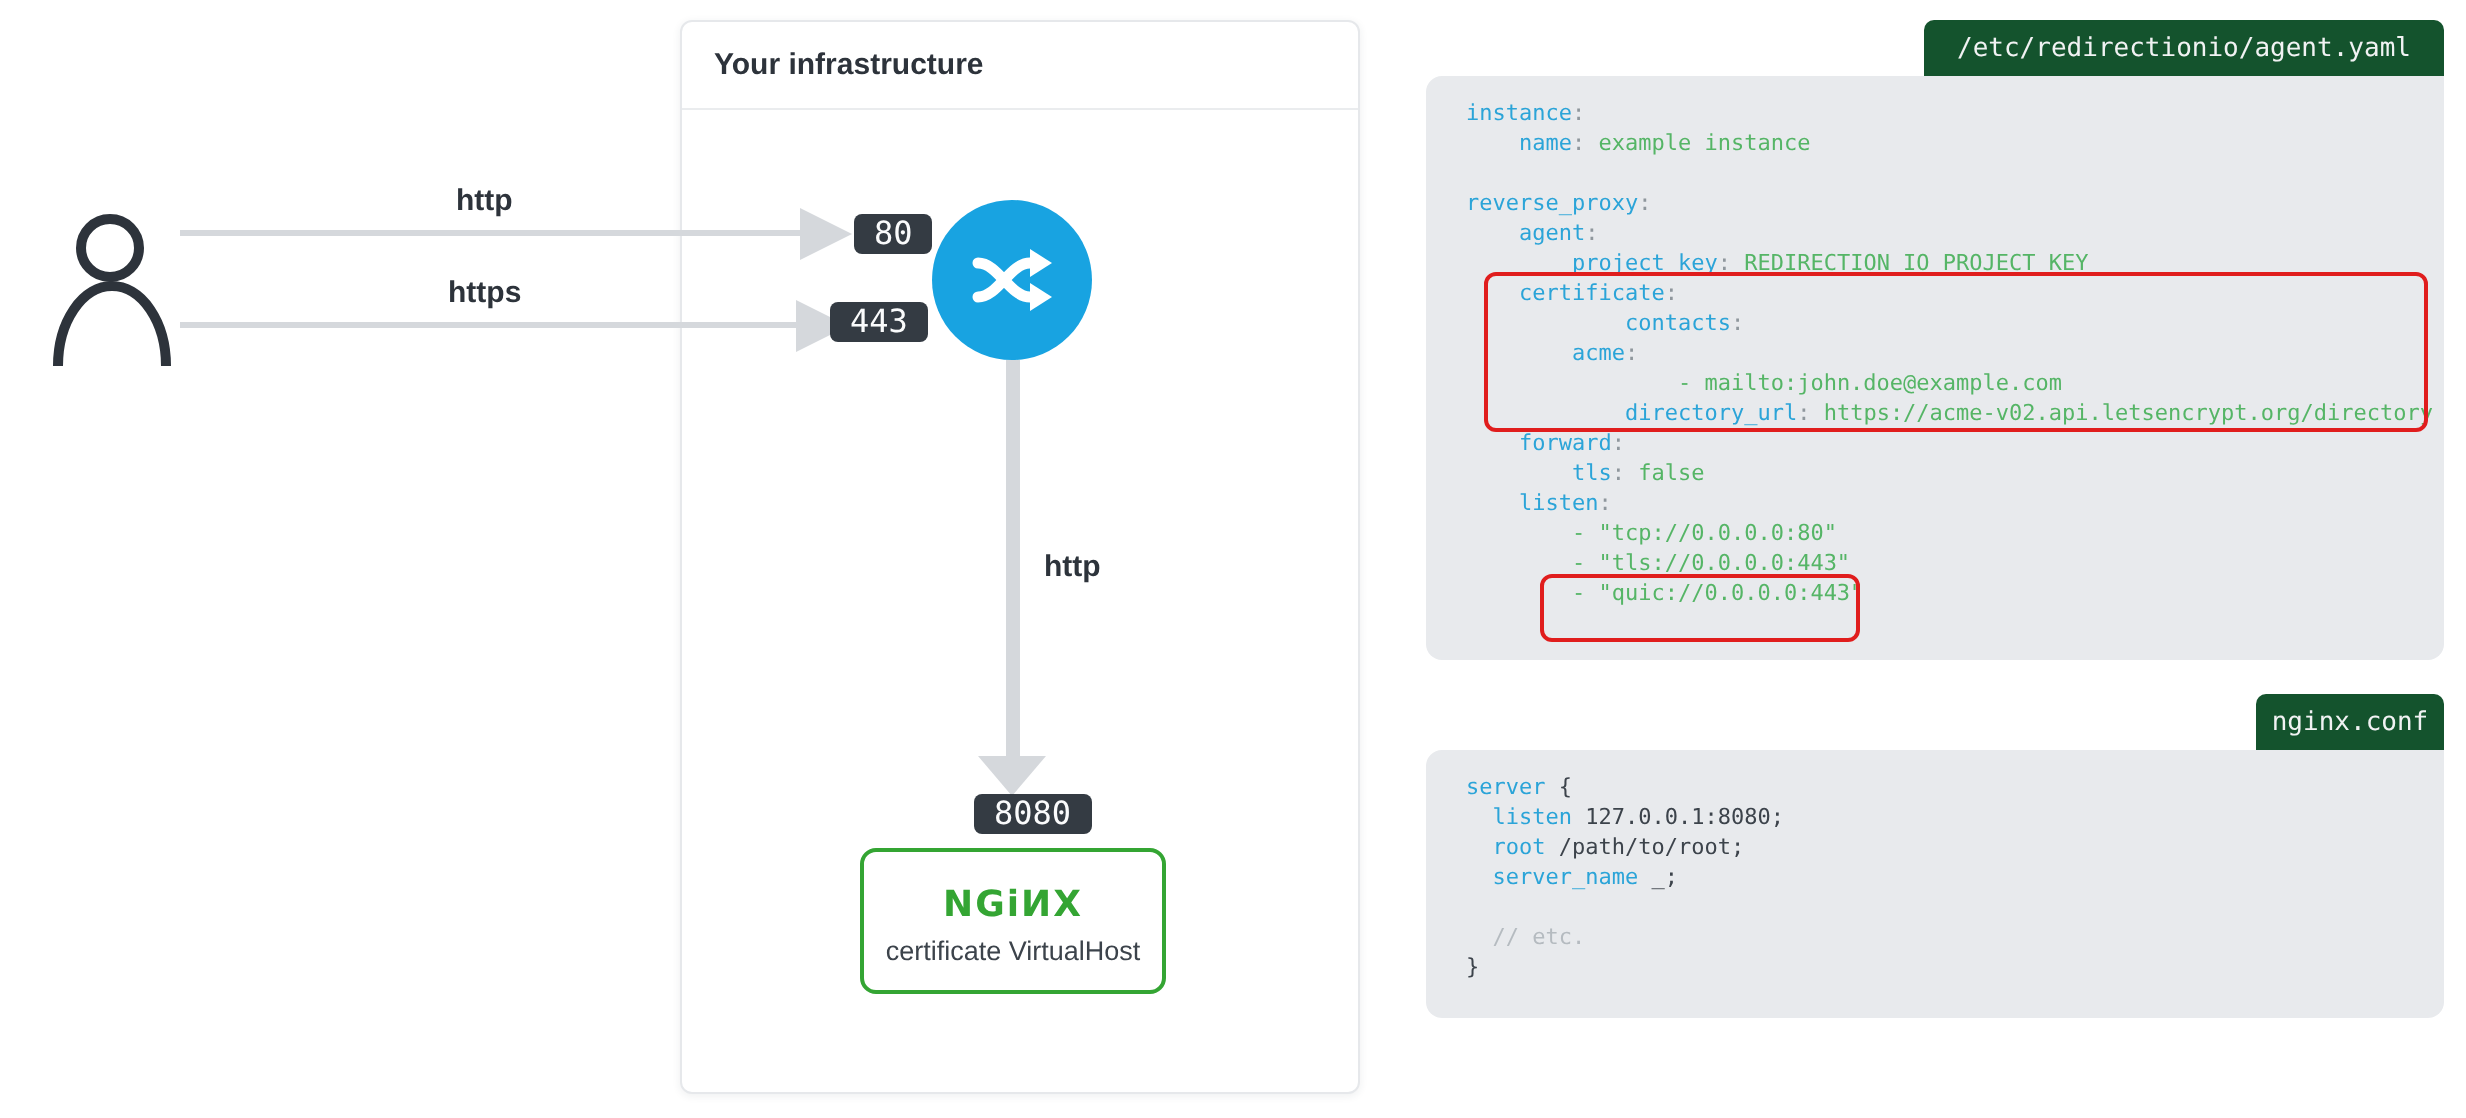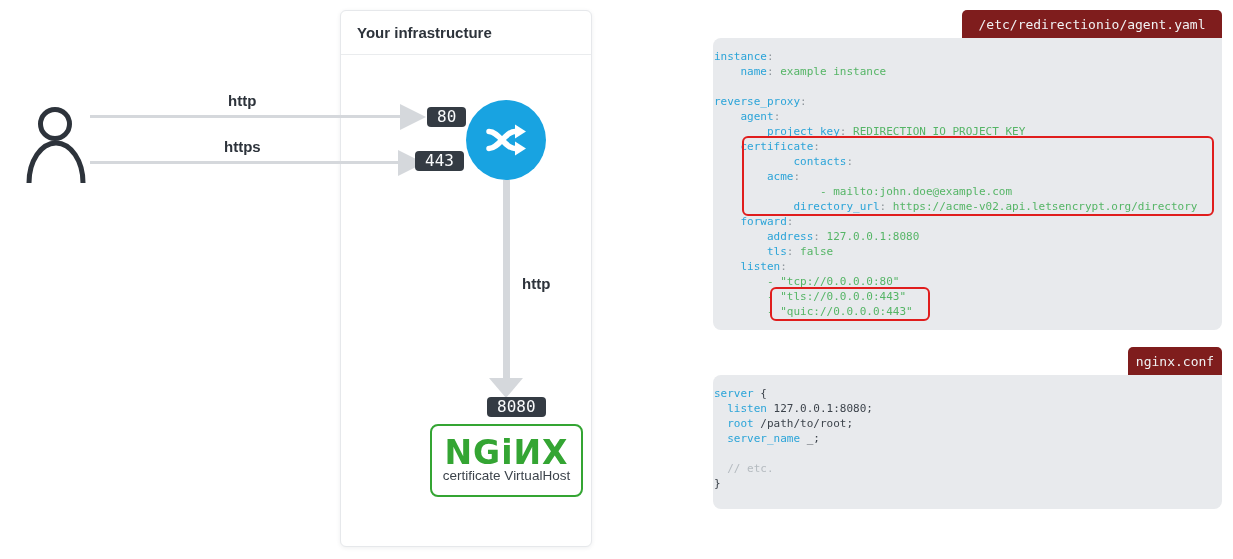--- a/index.html
+++ b/index.html
@@ -10,21 +10,21 @@
     --arrow:#d5d8dc;
     --dark:#2d333b;
     --key:#2ba4d8;
     --val:#55b566;
   }
   *{margin:0;padding:0;box-sizing:border-box;}
   body{background:#fff;font-family:"Liberation Sans", sans-serif;}
   #canvas{position:relative;width:1233px;height:559px;background:#fff;overflow:hidden;}
 
   
-  .infra-box{position:absolute;left:340px;top:10px;width:252px;height:537px;background:#fff;
+  .infra-box{position:absolute;left:340px;top:10px;width:340px;height:537px;background:#fff;
     border:1px solid #e6e8eb;border-radius:6px;box-shadow:0 1px 4px rgba(40,50,60,.08);}
   .infra-header{padding:13px 16px;font-size:15px;font-weight:bold;color:var(--dark);
     border-bottom:1px solid #eaecee;}
 
   
   .person{position:absolute;left:26px;top:106px;}
 
   
   .hline{position:absolute;height:3px;background:var(--arrow);}
   .tri-right{position:absolute;width:0;height:0;border-top:13px solid transparent;
@@ -40,31 +40,31 @@
     padding:2px 10px;border-radius:4px;}
 
   
   .proxy-circle{position:absolute;left:466px;top:100px;width:80px;height:80px;border-radius:50%;
     background:var(--accent);display:flex;align-items:center;justify-content:center;}
 
   
   .nginx-box{position:absolute;left:430px;top:424px;width:153px;height:73px;background:#fff;
     border:2px solid var(--nginx-green);border-radius:8px;display:flex;flex-direction:column;
     align-items:center;justify-content:center;gap:1px;}
-  .nginx-logo{font-family:"DejaVu Sans", sans-serif;font-size:33px;font-weight:bold;
+  .nginx-logo{font-family:"DejaVu Sans", sans-serif;font-size:18px;font-weight:bold;
     letter-spacing:1px;color:var(--nginx-green);line-height:28px;}
   .nginx-caption{font-size:13.5px;color:#3c434b;}
 
   
-  .file-tab{position:absolute;background:#7f1d1d;color:#f1f2f3;
+  .file-tab{position:absolute;background:#14532d;color:#f1f2f3;
     font-family:"DejaVu Sans Mono", monospace;font-size:13px;border-radius:5px 5px 0 0;
     display:flex;align-items:center;justify-content:center;}
   .code-block{position:absolute;background:#e8eaed;border-radius:8px 0 8px 8px;
     font-family:"DejaVu Sans Mono", monospace;font-size:11px;color:#3c434b;}
-  .code-inner{padding:11px 1px;}
+  .code-inner{padding:11px 20px;}
   .cl{height:15px;line-height:15px;white-space:pre;}
   .cl .k{color:var(--key);}
   .cl .v{color:var(--val);}
   .cl .p{color:#8f979d;}
   .cl .d{color:#3c434b;}
   .cl .c{color:#b5bbc0;}
   .hl-box{position:absolute;border:2px solid var(--red);border-radius:6px;pointer-events:none;}
 </style>
 </head>
 <body>
@@ -117,21 +117,20 @@
         <div class="cl">&nbsp;</div>
         <div class="cl"><span class="k">reverse_proxy</span><span class="p">:</span></div>
         <div class="cl"><span>    </span><span class="k">agent</span><span class="p">:</span></div>
         <div class="cl"><span>        </span><span class="k">project_key</span><span class="p">:</span><span class="v"> REDIRECTION_IO_PROJECT_KEY</span></div>
         <div class="cl"><span>    </span><span class="k">certificate</span><span class="p">:</span></div>
         <div class="cl"><span>            </span><span class="k">contacts</span><span class="p">:</span></div>
         <div class="cl"><span>        </span><span class="k">acme</span><span class="p">:</span></div>
         <div class="cl"><span>                </span><span class="v">- mailto:john.doe@example.com</span></div>
         <div class="cl"><span>            </span><span class="k">directory_url</span><span class="p">:</span><span class="v"> https://acme-v02.api.letsencrypt.org/directory</span></div>
         <div class="cl"><span>    </span><span class="k">forward</span><span class="p">:</span></div>
-        <div class="cl"><span>        </span><span class="k">address</span><span class="p">:</span><span class="v"> 127.0.0.1:8080</span></div>
         <div class="cl"><span>        </span><span class="k">tls</span><span class="p">:</span><span class="v"> false</span></div>
         <div class="cl"><span>    </span><span class="k">listen</span><span class="p">:</span></div>
         <div class="cl"><span>        </span><span class="v">- "tcp://0.0.0.0:80"</span></div>
         <div class="cl"><span>        </span><span class="v">- "tls://0.0.0.0:443"</span></div>
         <div class="cl"><span>        </span><span class="v">- "quic://0.0.0.0:443"</span></div>
       </div>
     <div class="hl-box" style="left:29px;top:98px;width:472px;height:80px;"></div>
     <div class="hl-box" style="left:57px;top:249px;width:160px;height:34px;"></div>
   </div>
 

